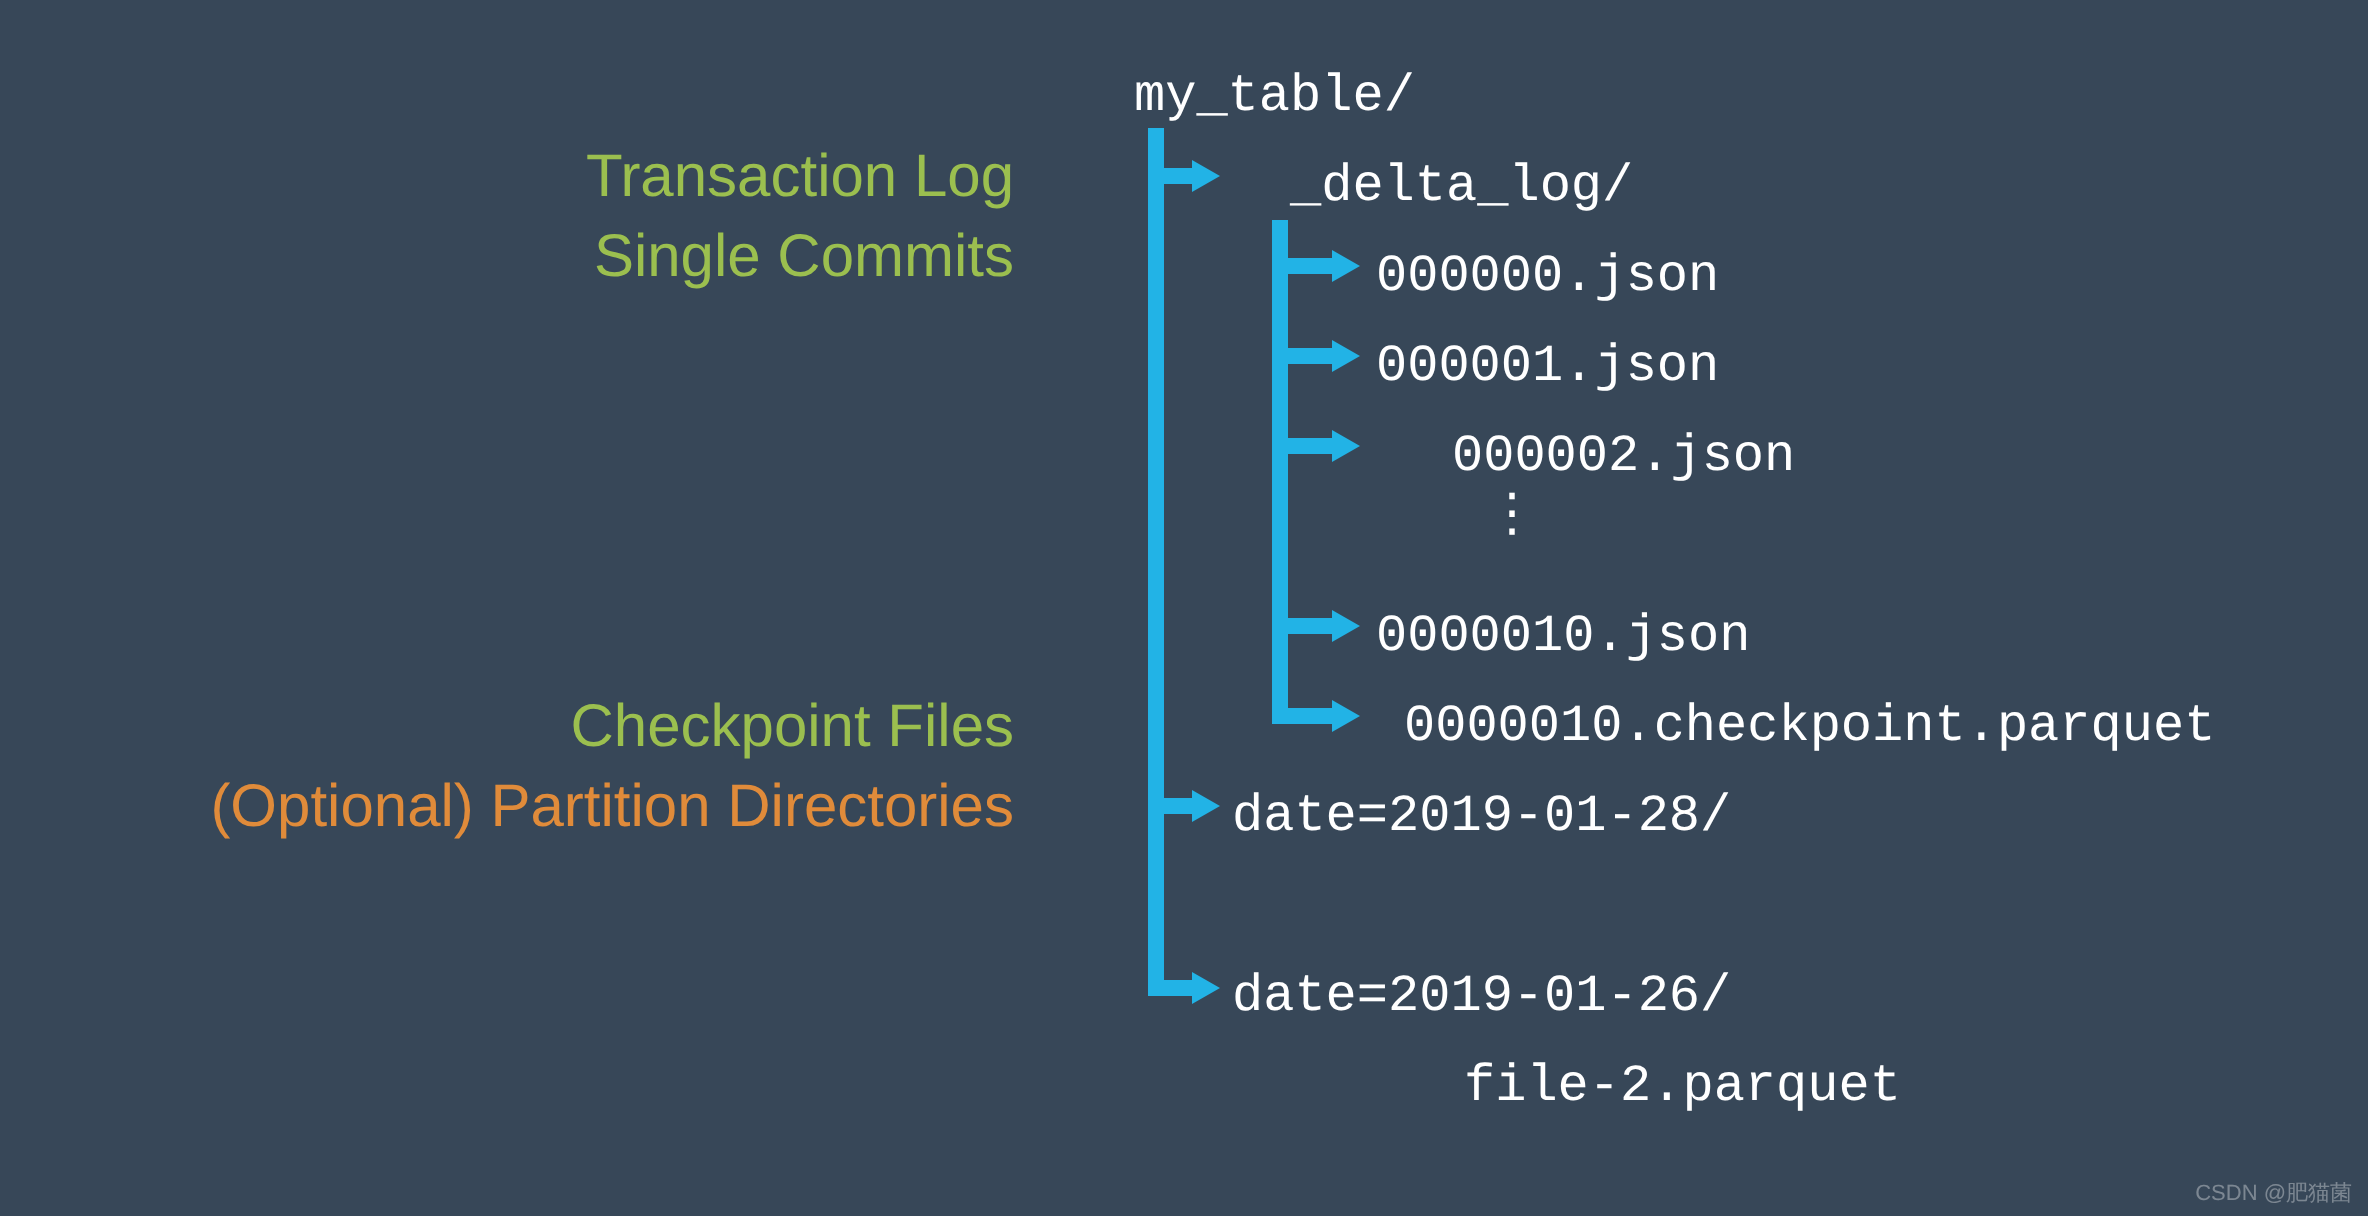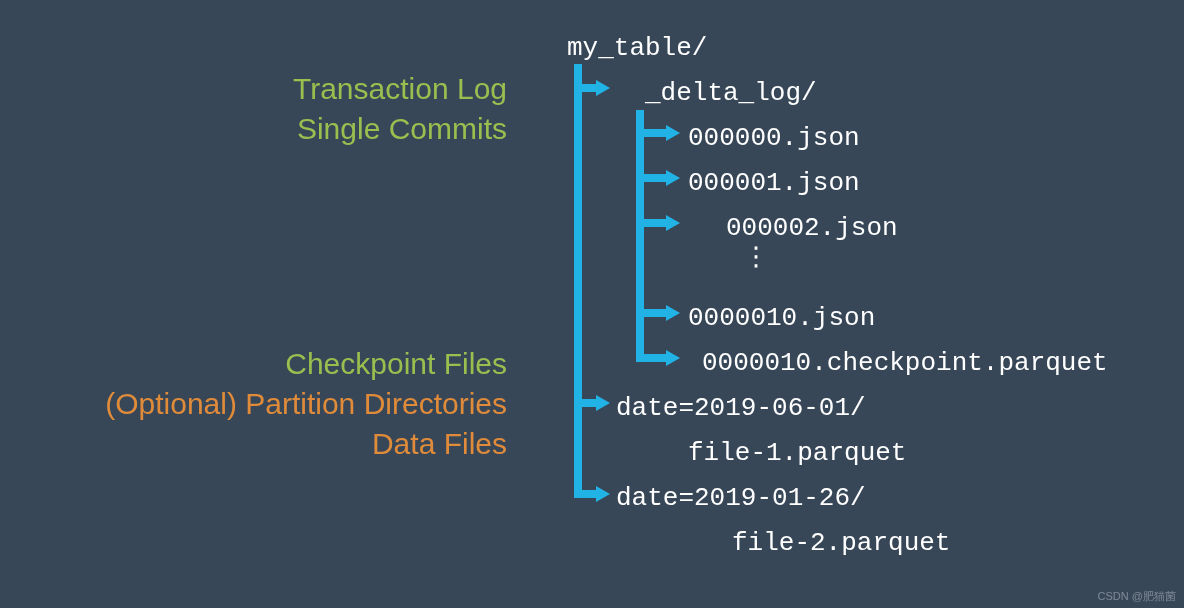--- a/index.html
+++ b/index.html
@@ -62,34 +62,32 @@
 </style>
 </head>
 <body>
 
 <div class="canvas">
 
   <div class="label green" style="right:677px; top:112px;">Single Commits</div>
   <div class="label green" style="right:677px; top:72px;">Transaction Log</div>
   <div class="label green" style="right:677px; top:347px;">Checkpoint Files</div>
   <div class="label orange" style="right:677px; top:387px;">(Optional) Partition Directories</div>
-  <div class="label orange" style="right:677px; top:427px;">Data Files</div>
 
   <div class="file" style="left:567px; top:33px;">my_table/</div>
   <div class="file" style="left:616px; top:78px;margin-left:29px;">_delta_log/</div>
   <div class="file" style="left:688px; top:123px;">000000.json</div>
   <div class="file" style="left:688px; top:168px;">000001.json</div>
   <div class="file" style="left:726px; top:213px;">000002.json</div>
 
   <div class="vdots" style="left:743px; top:252px;">⋮</div>
 
   <div class="file" style="left:688px; top:303px;">0000010.json</div>
   <div class="file" style="left:688px; top:348px;margin-left:14px;">0000010.checkpoint.parquet</div>
-  <div class="file" style="left:616px; top:393px;">date=2019-06-01/</div>
-  <div class="file" style="left:688px; top:438px;">file-1.parquet</div>
+  <div class="file" style="left:616px; top:393px;">date=2019-01-28/</div>
   <div class="file" style="left:616px; top:483px;">date=2019-01-26/</div>
   <div class="file" style="left:688px; top:528px;margin-left:44px;">file-2.parquet</div>
 
   <div class="tree-line" style="left:574px; top:64px; width:8px; height:434px;"></div>
 
   <div class="tree-line" style="left:574px; top:84px;  width:24px; height:8px;"></div>
   <div class="tree-arrow" style="left:596px; top:80px;"></div>
   <div class="tree-line" style="left:574px; top:399px; width:24px; height:8px;"></div>
   <div class="tree-arrow" style="left:596px; top:395px;"></div>
   <div class="tree-line" style="left:574px; top:490px; width:24px; height:8px;"></div>

